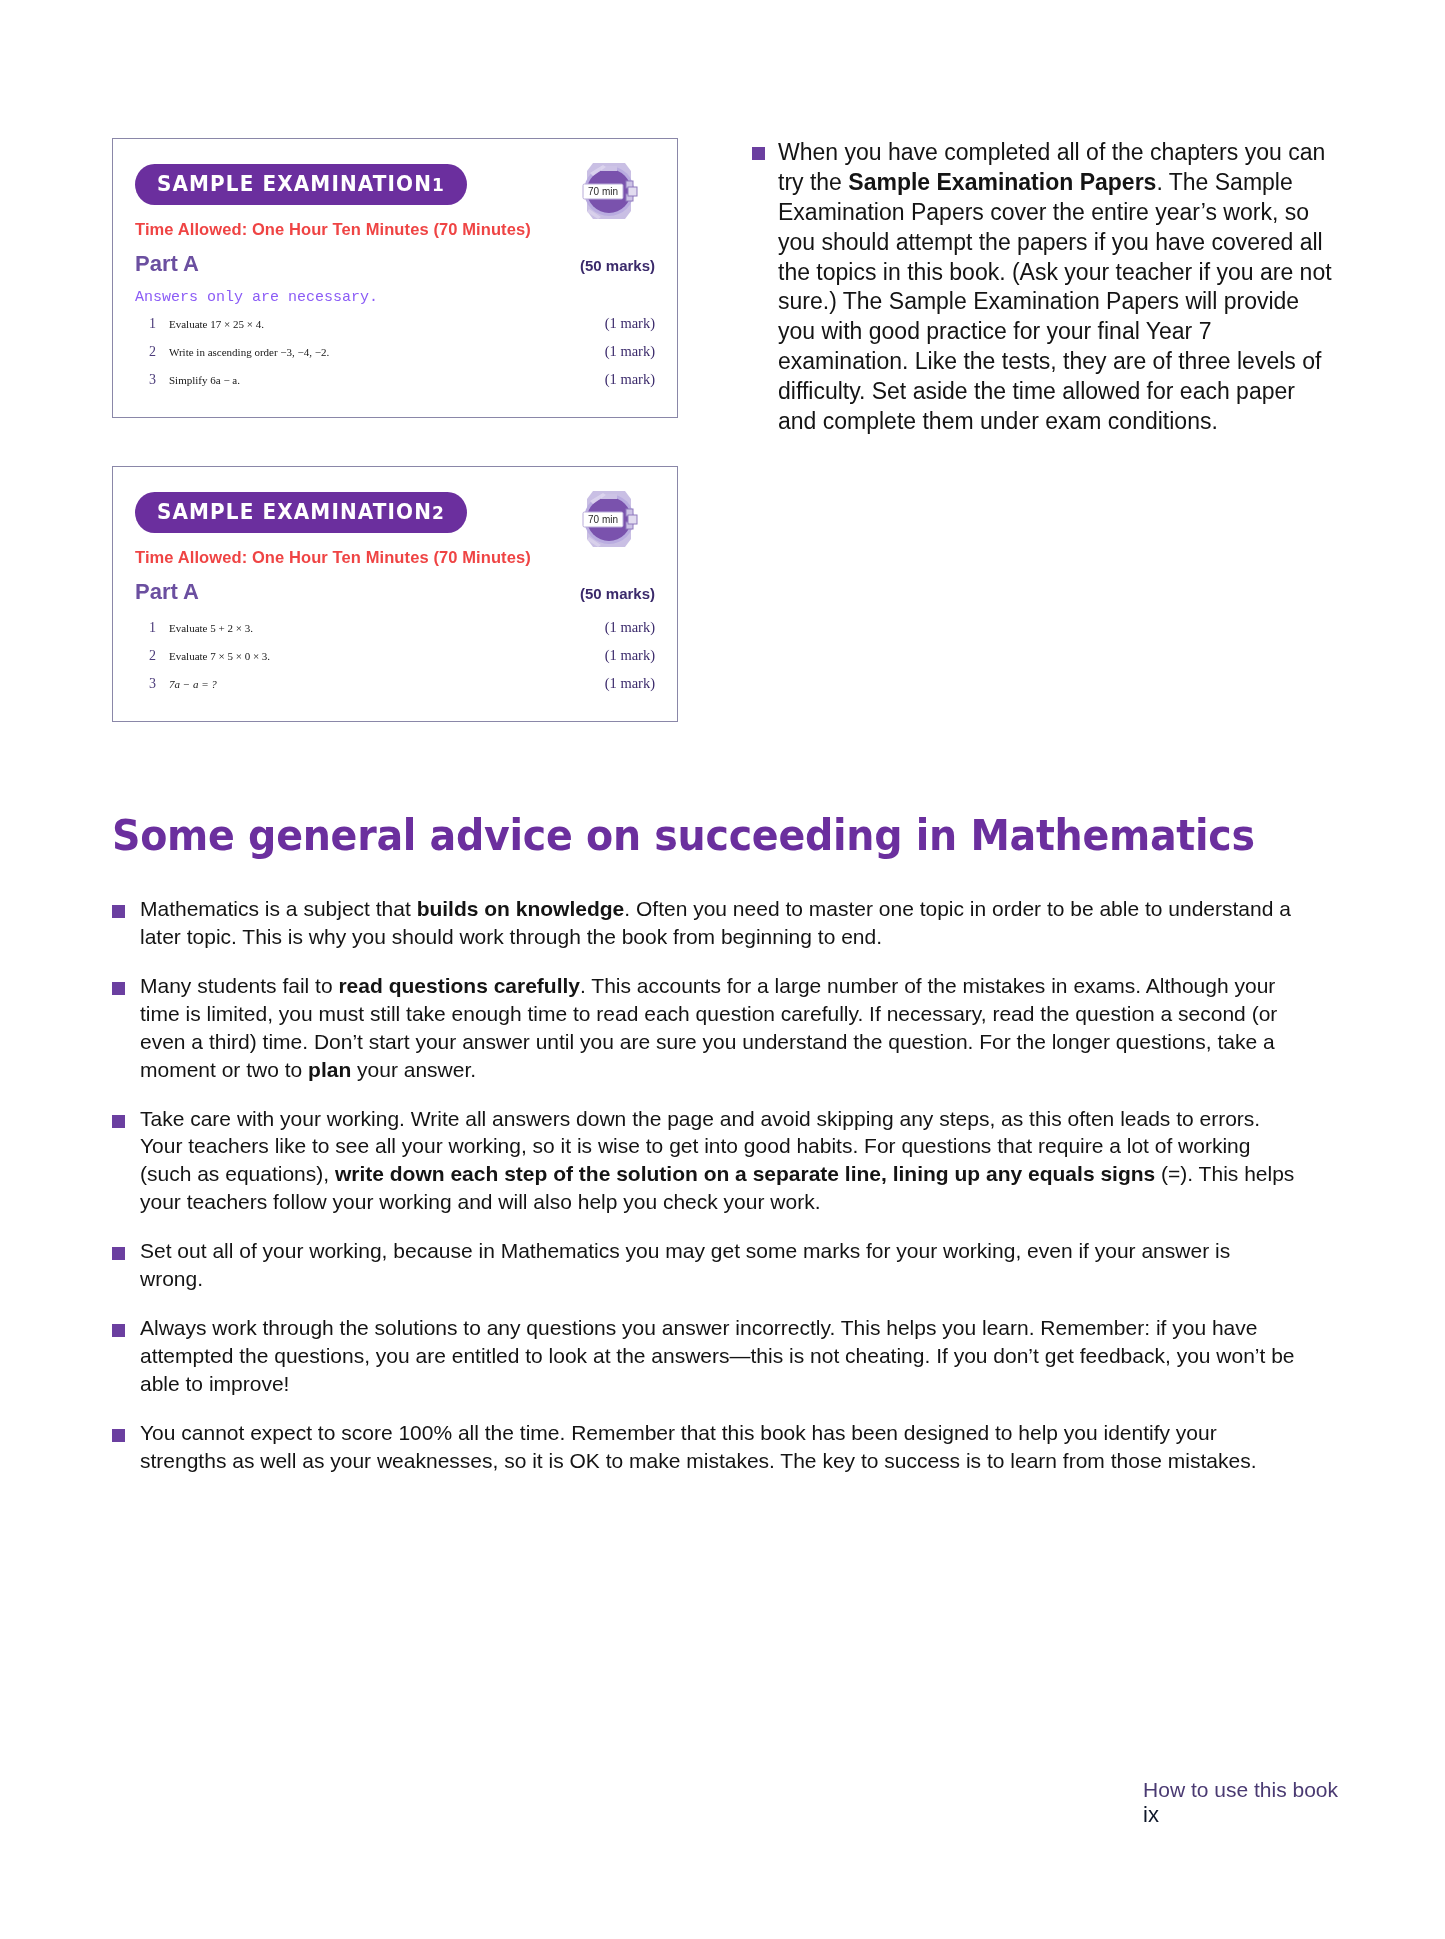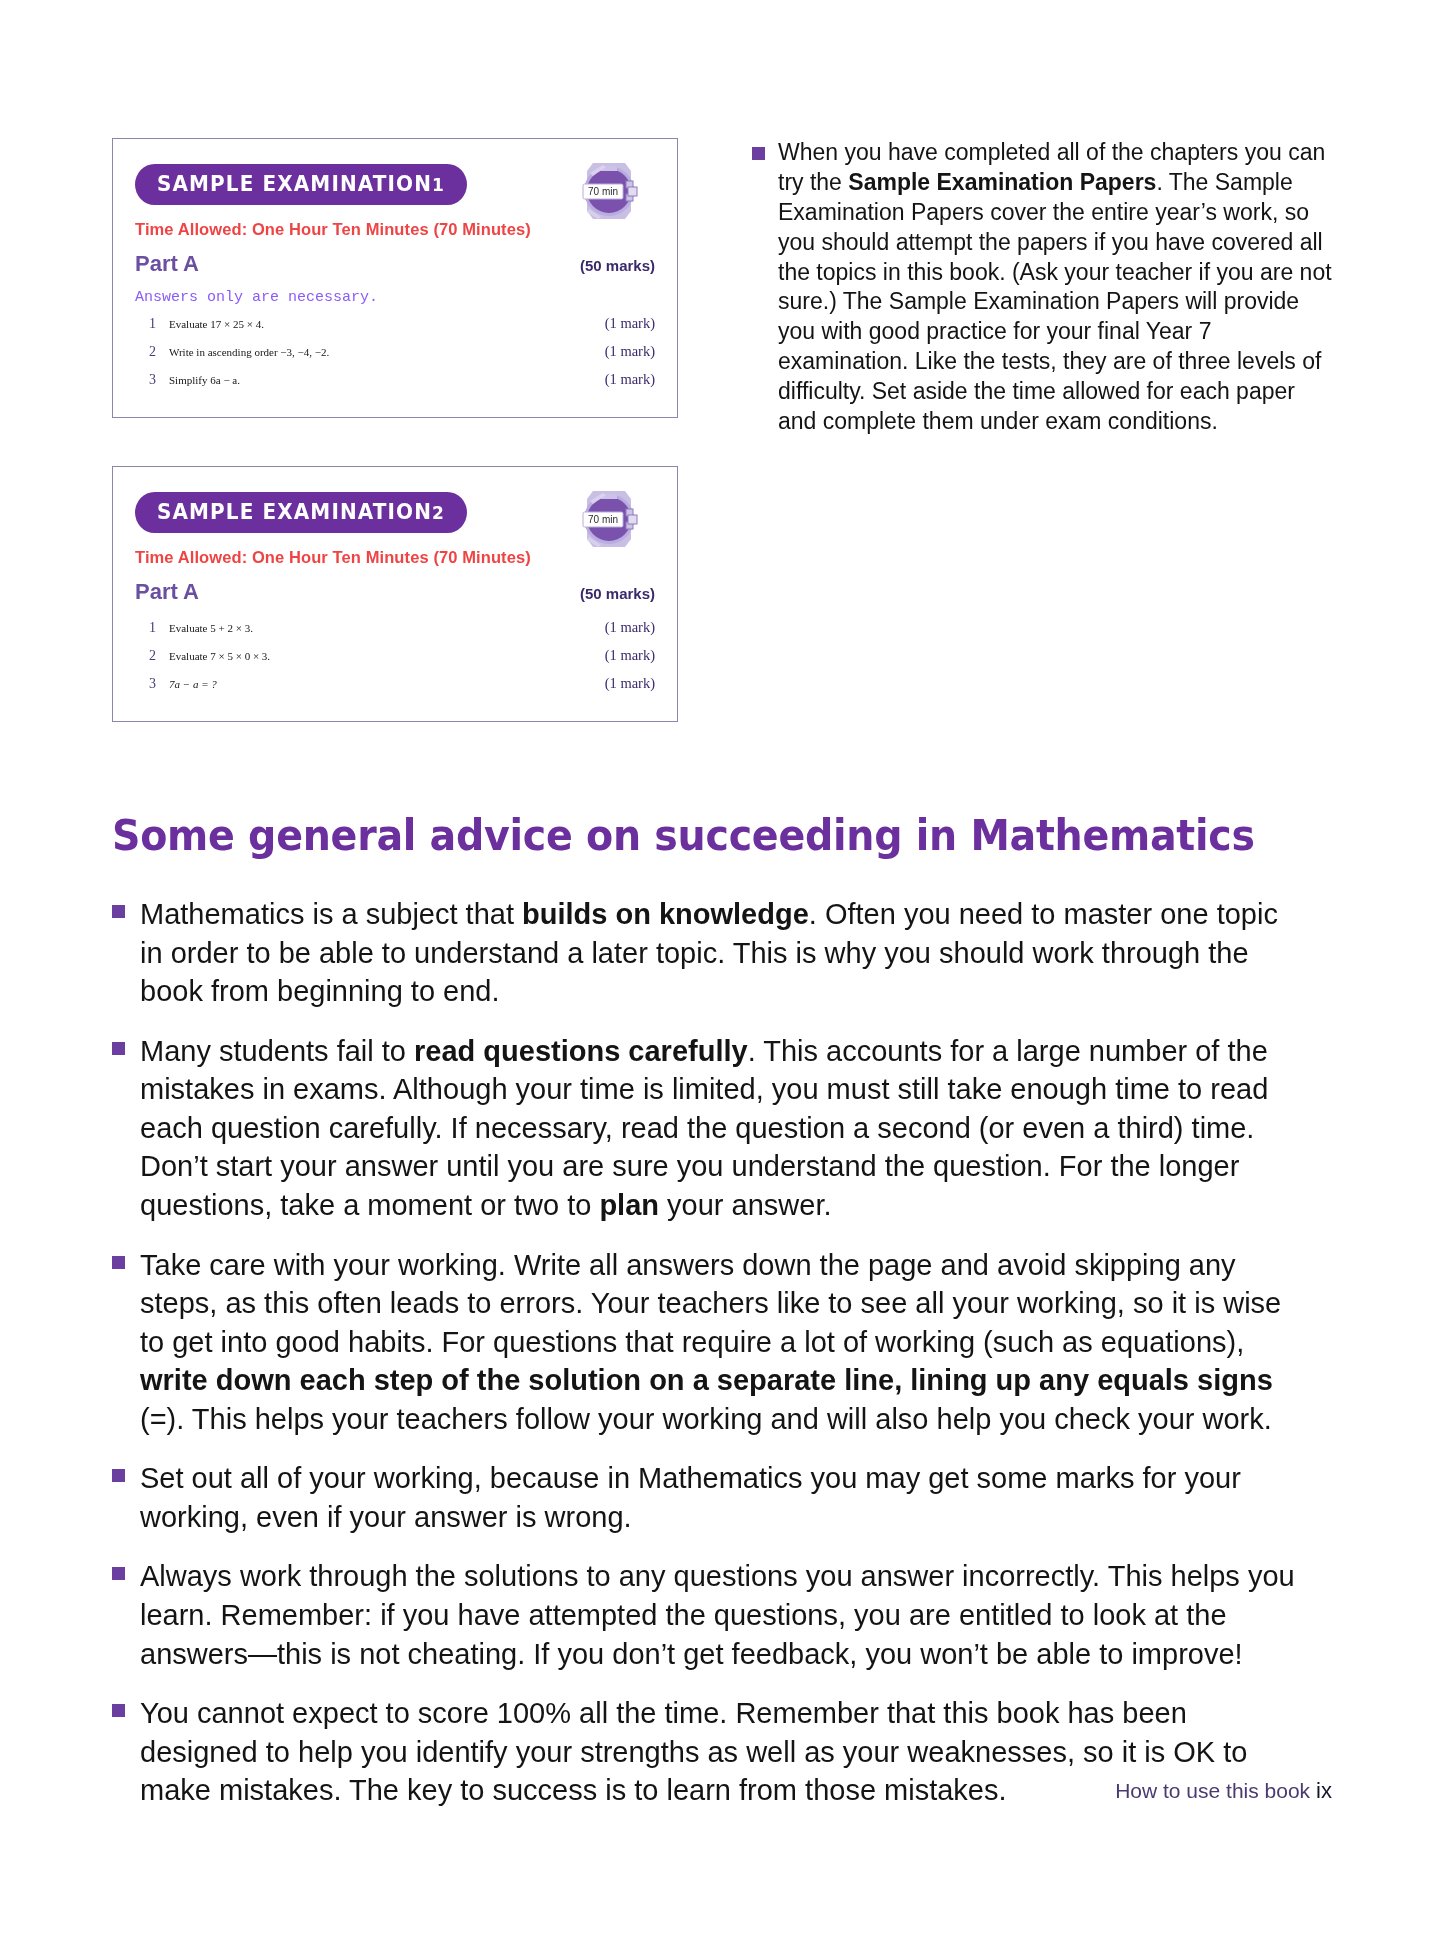--- a/index.html
+++ b/index.html
@@ -188,34 +188,35 @@
   .advice-item .bsq2 {
     flex: 0 0 auto;
     width: 13px;
     height: 13px;
     background: #6b3fa0;
     margin-top: 10px;
     margin-right: 15px;
   }
   .advice-text {
     flex: 1 1 auto;
-    font-size: 29px;
+    font-size: 21px;
     line-height: 1.33;
     color: #141414;
   }
   .advice-text b { font-weight: bold; }
 
   
   .footer {
     position: absolute;
     right: 113px;
     top: 1778px;
     display: flex;
     align-items: baseline;
     color: #3b2a6b;
+    flex-direction: column;
   }
   .footer-label {
     font-size: 21px;
     color: #4a3a72;
   }
   .footer-page {
     font-size: 22px;
     font-weight: normal;
     margin-left: 6px;
     color: #0f172a;

